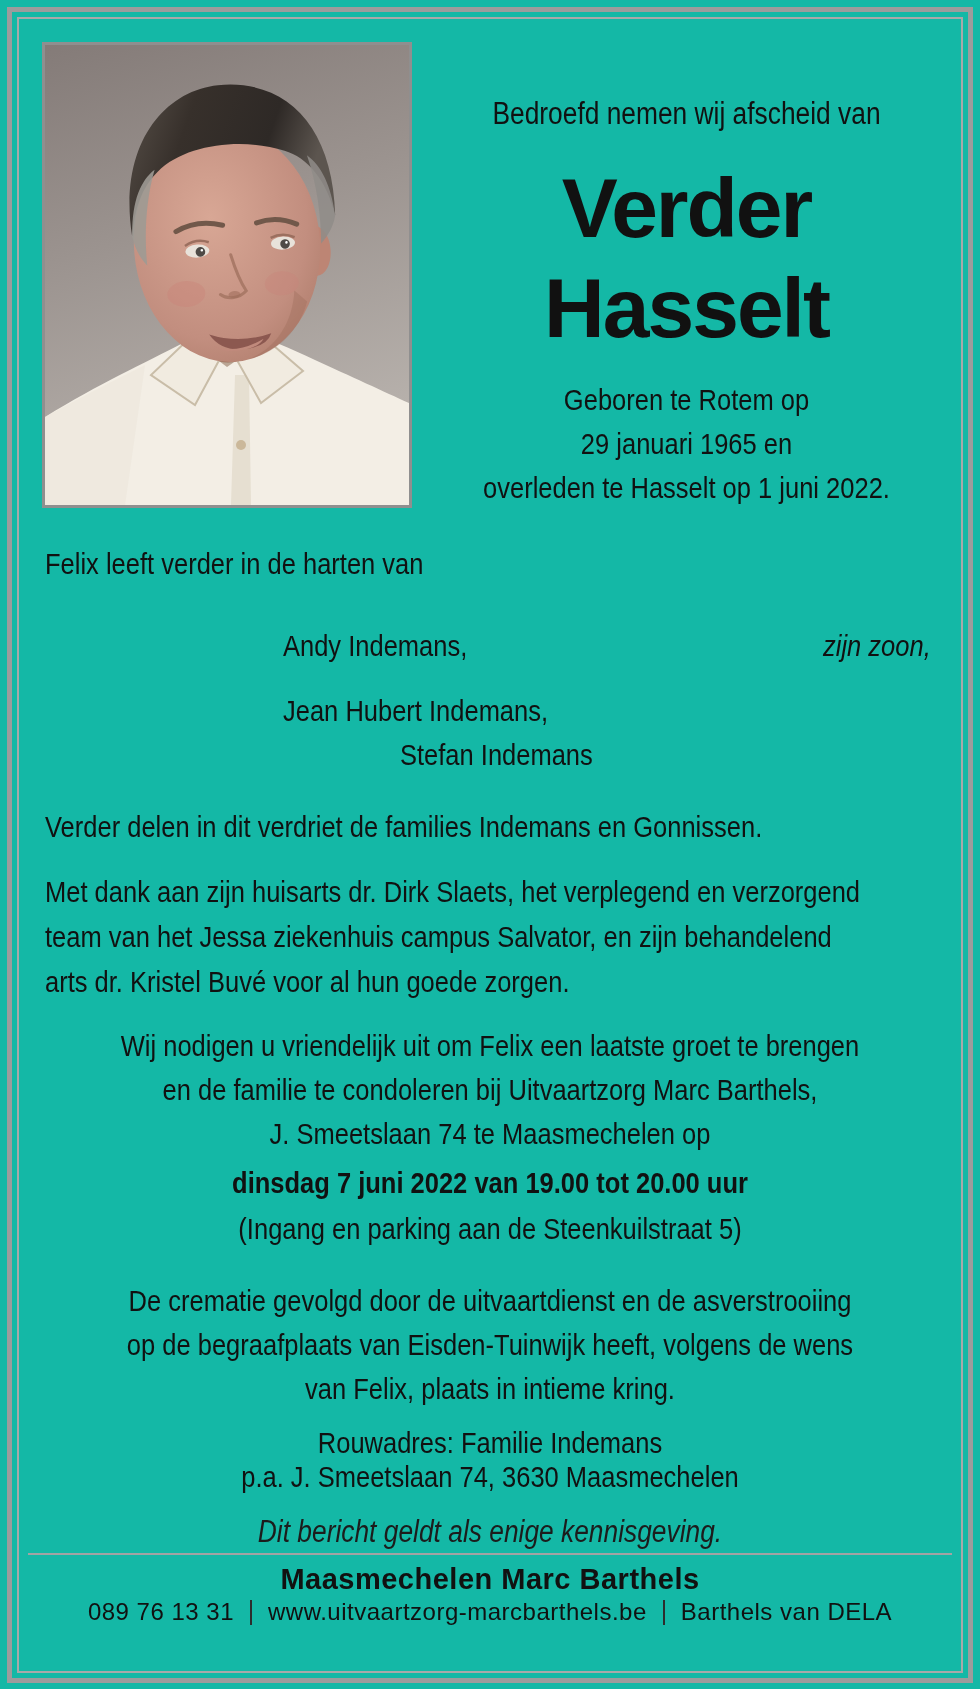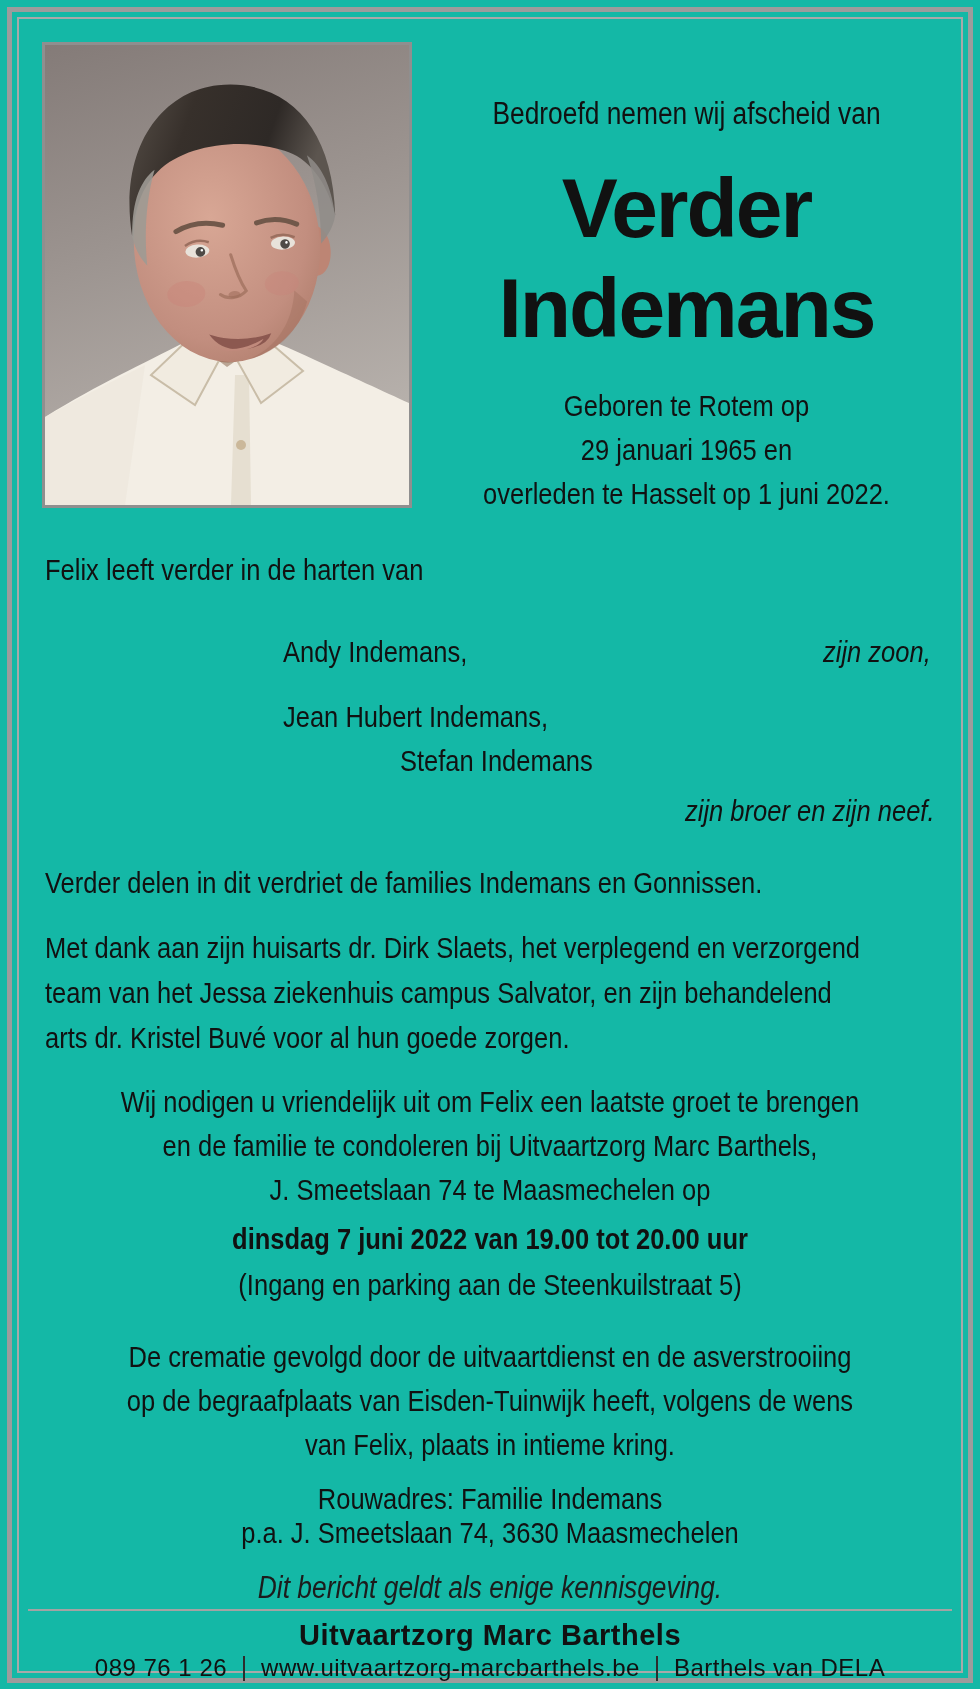--- a/index.html
+++ b/index.html
@@ -18,21 +18,21 @@
 
   .t-body { font-size:30px; line-height:44px; }
   .squeeze-c { transform:scaleX(0.85); transform-origin:50% 0; white-space:nowrap; }
   .squeeze-l { transform:scaleX(0.85); transform-origin:0 0; white-space:nowrap; }
   .squeeze-r { transform:scaleX(0.85); transform-origin:100% 0; white-space:nowrap; display:inline-block; }
   .it { font-style:italic; }
   .bold { font-weight:700; }
 
   .intro-line { font-size:31px; line-height:40px; }
   .deceased-name { font-size:84px; line-height:100px; font-weight:700; letter-spacing:-2px; margin-top:24px; }
-  .life-lines { margin-top:26px; font-size:30px; line-height:44px; }
+  .life-lines { margin-top:20px; font-size:30px; line-height:44px; }
 
   .lives-on { margin:32px 0 0 26px; }
   .rel-row { position:relative; height:44px; line-height:44px; margin-top:38px; font-size:30px; }
   .rel-name-abs { position:absolute; left:264px; top:0; transform:scaleX(0.85); transform-origin:0 0; white-space:nowrap; }
   .rel-relation-abs { position:absolute; right:30px; top:0; transform:scaleX(0.85); transform-origin:100% 0; white-space:nowrap; font-style:italic; }
   .rel-jean { margin:21px 0 0 264px; }
   .rel-stefan { margin:0 0 0 381px; }
   .rel-relation-line { text-align:right; padding-right:27px; margin-top:6px; }
 
   .families-line { margin:28px 0 0 26px; }
@@ -125,42 +125,39 @@
 
             <path d="M246,250 C242,285 220,308 196,315 C222,312 248,292 258,262 Z" fill="#9c6b5a" opacity="0.35"></path>
           </g>
         </svg>
       </div>
 
       <div class="header-col">
         <div class="intro-line squeeze-c">Bedroefd nemen wij afscheid van</div>
         <div class="deceased-name">
           <div>Verder</div>
-          <div>Indemans</div>
+          <div>Hasselt</div>
         </div>
         <div class="life-lines">
           <div class="squeeze-c">Geboren te Rotem op</div>
           <div class="squeeze-c">29 januari 1965 en</div>
           <div class="squeeze-c">overleden te Hasselt op 1 juni 2022.</div>
         </div>
       </div>
     </div>
 
     <div class="t-body lives-on squeeze-l">Felix leeft verder in de harten van</div>
 
     <div>
       <div class="rel-row">
         <span class="rel-name-abs">Andy Indemans,</span>
         <span class="rel-relation-abs">zijn zoon,</span>
       </div>
       <div class="t-body rel-jean squeeze-l">Jean Hubert Indemans,</div>
       <div class="t-body rel-stefan squeeze-l">Stefan Indemans</div>
-      <div class="t-body rel-relation-line">
-        <span class="squeeze-r it">zijn broer en zijn neef.</span>
-      </div>
     </div>
 
     <div class="t-body families-line squeeze-l">Verder delen in dit verdriet de families Indemans en Gonnissen.</div>
 
     <div class="t-body thanks squeeze-l">
       <div>Met dank aan zijn huisarts dr. Dirk Slaets, het verplegend en verzorgend</div>
       <div>team van het Jessa ziekenhuis campus Salvator, en zijn behandelend</div>
       <div>arts dr. Kristel Buvé voor al hun goede zorgen.</div>
     </div>
 
@@ -181,19 +178,19 @@
 
     <div class="t-body mourning squeeze-c">
       <div>Rouwadres: Familie Indemans</div>
       <div>p.a. J. Smeetslaan 74, 3630 Maasmechelen</div>
     </div>
 
     <div class="notice squeeze-c it">Dit bericht geldt als enige kennisgeving.</div>
 
     <div class="footer-rule"></div>
 
-    <div class="footer-company">Uitvaartzorg Marc Barthels</div>
+    <div class="footer-company">Maasmechelen Marc Barthels</div>
     <div class="footer-contact">
-      <span>089 76 1 26</span><span class="bar"></span><span>www.uitvaartzorg-marcbarthels.be</span><span class="bar"></span><span>Barthels van DELA</span>
+      <span>089 76 13 31</span><span class="bar"></span><span>www.uitvaartzorg-marcbarthels.be</span><span class="bar"></span><span>Barthels van DELA</span>
     </div>
 
   </div>
 </div>
 
 </body></html>

